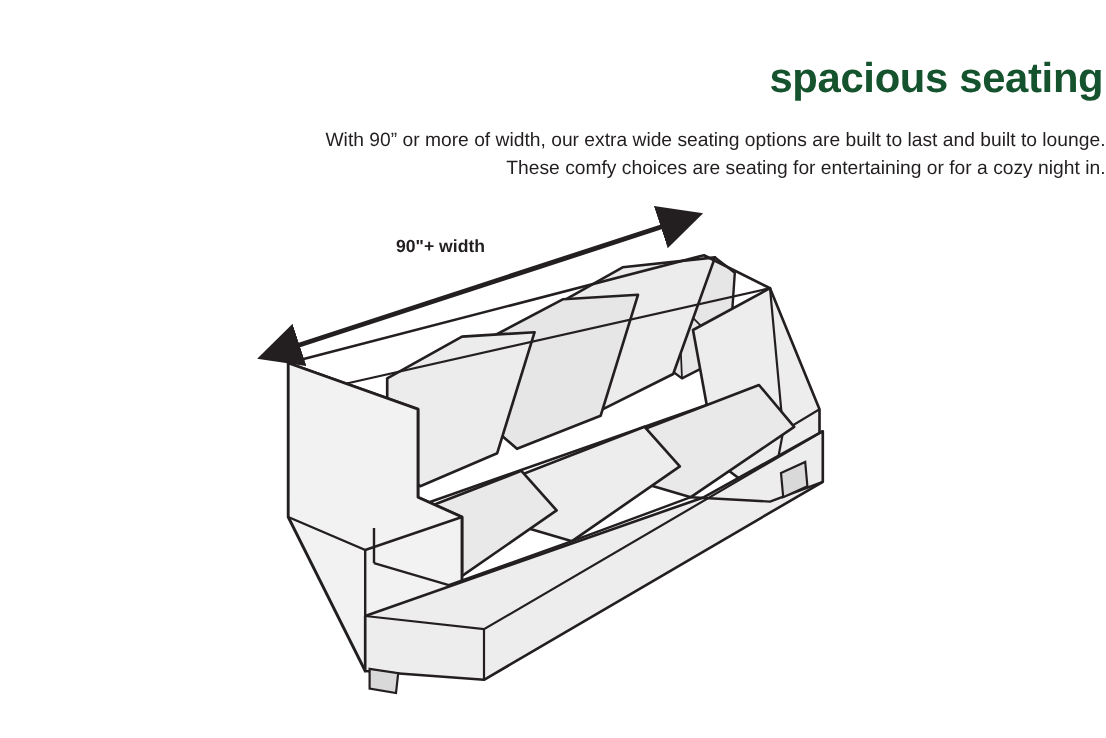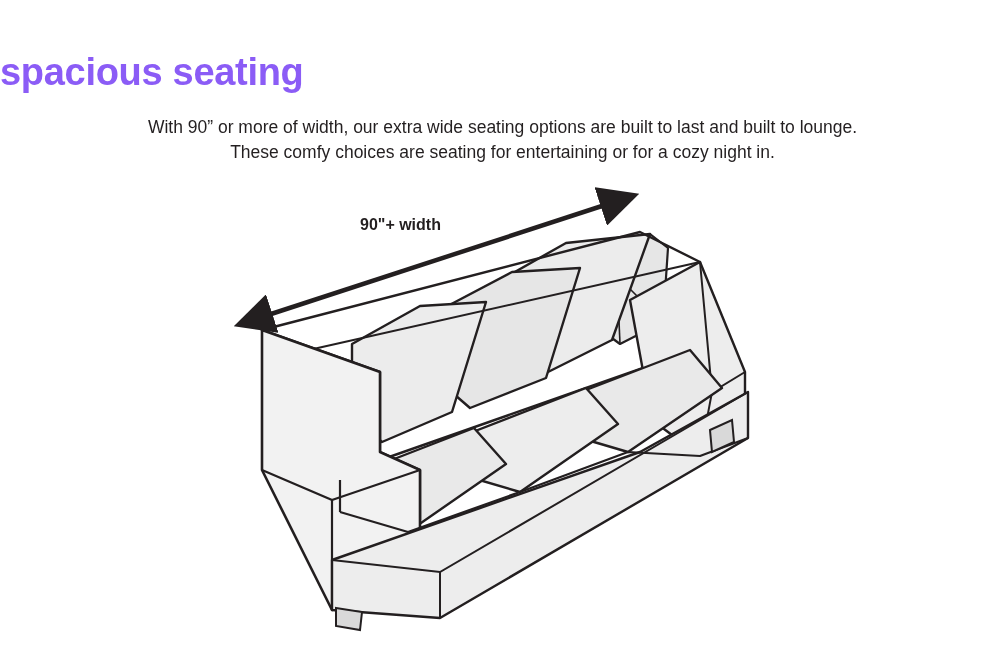--- a/index.html
+++ b/index.html
@@ -19,33 +19,33 @@
     position: relative;
     width: 1005px;
     height: 671px;
     background: #ffffff;
   }
   .headline {
     position: absolute;
     top: 52px;
     left: 0;
     width: 1003px;
-    text-align: left;
+    text-align: right;
     font-size: 38px;
     font-weight: bold;
     letter-spacing: -0.3px;
-    color: #8b5cf6;
+    color: #14532d;
     line-height: 1.1;
   }
   .subcopy {
     position: absolute;
     top: 115px;
     left: 0;
     width: 1005px;
-    text-align: center;
+    text-align: right;
     font-size: 17.5px;
     font-weight: normal;
     color: #231f20;
     line-height: 1.45;
   }
   .subcopy .line2 {
     display: block;
   }
   .callout-label {
     position: absolute;

